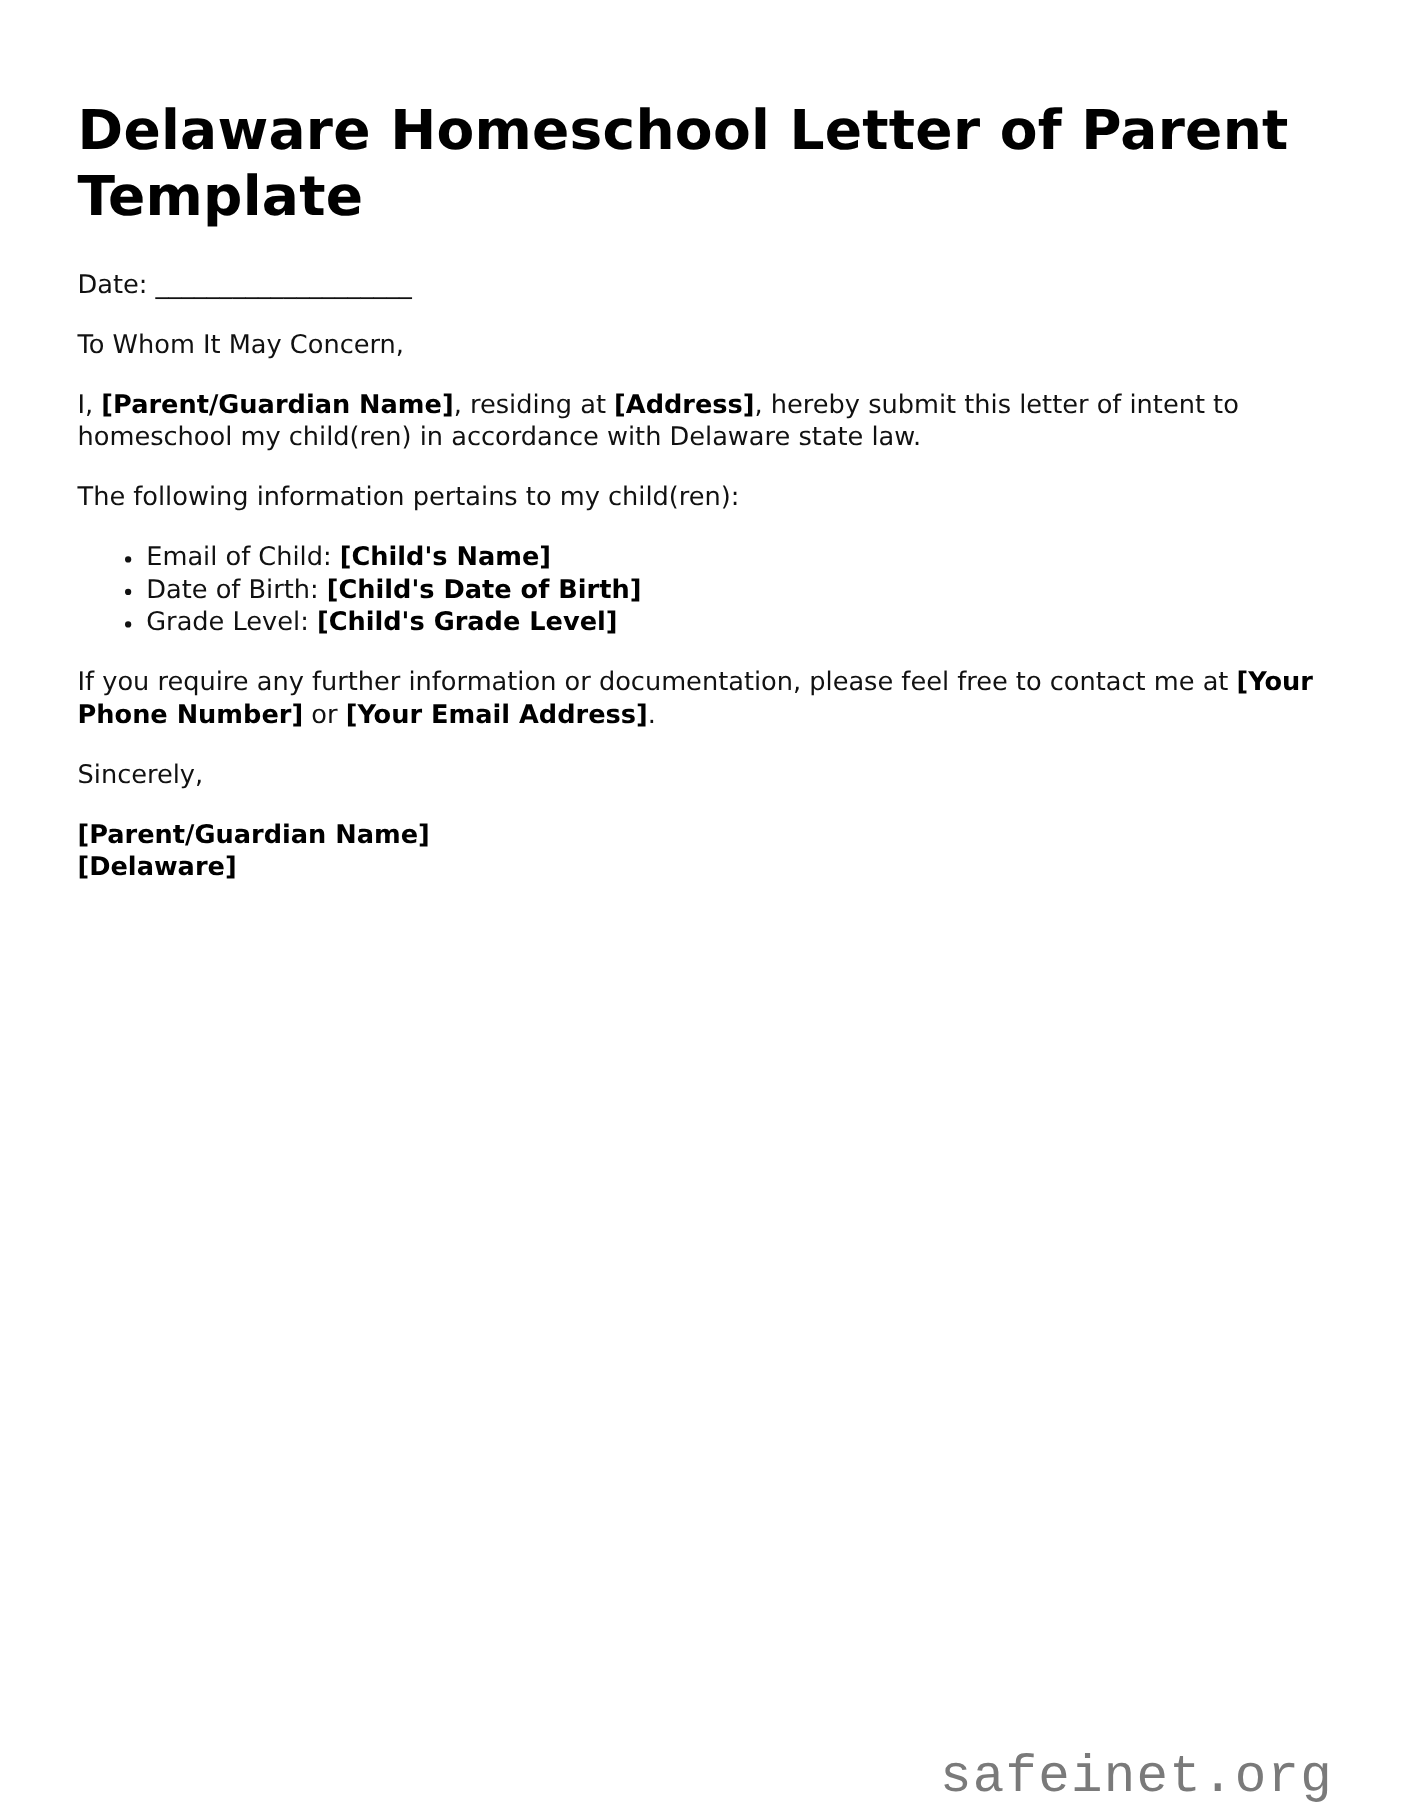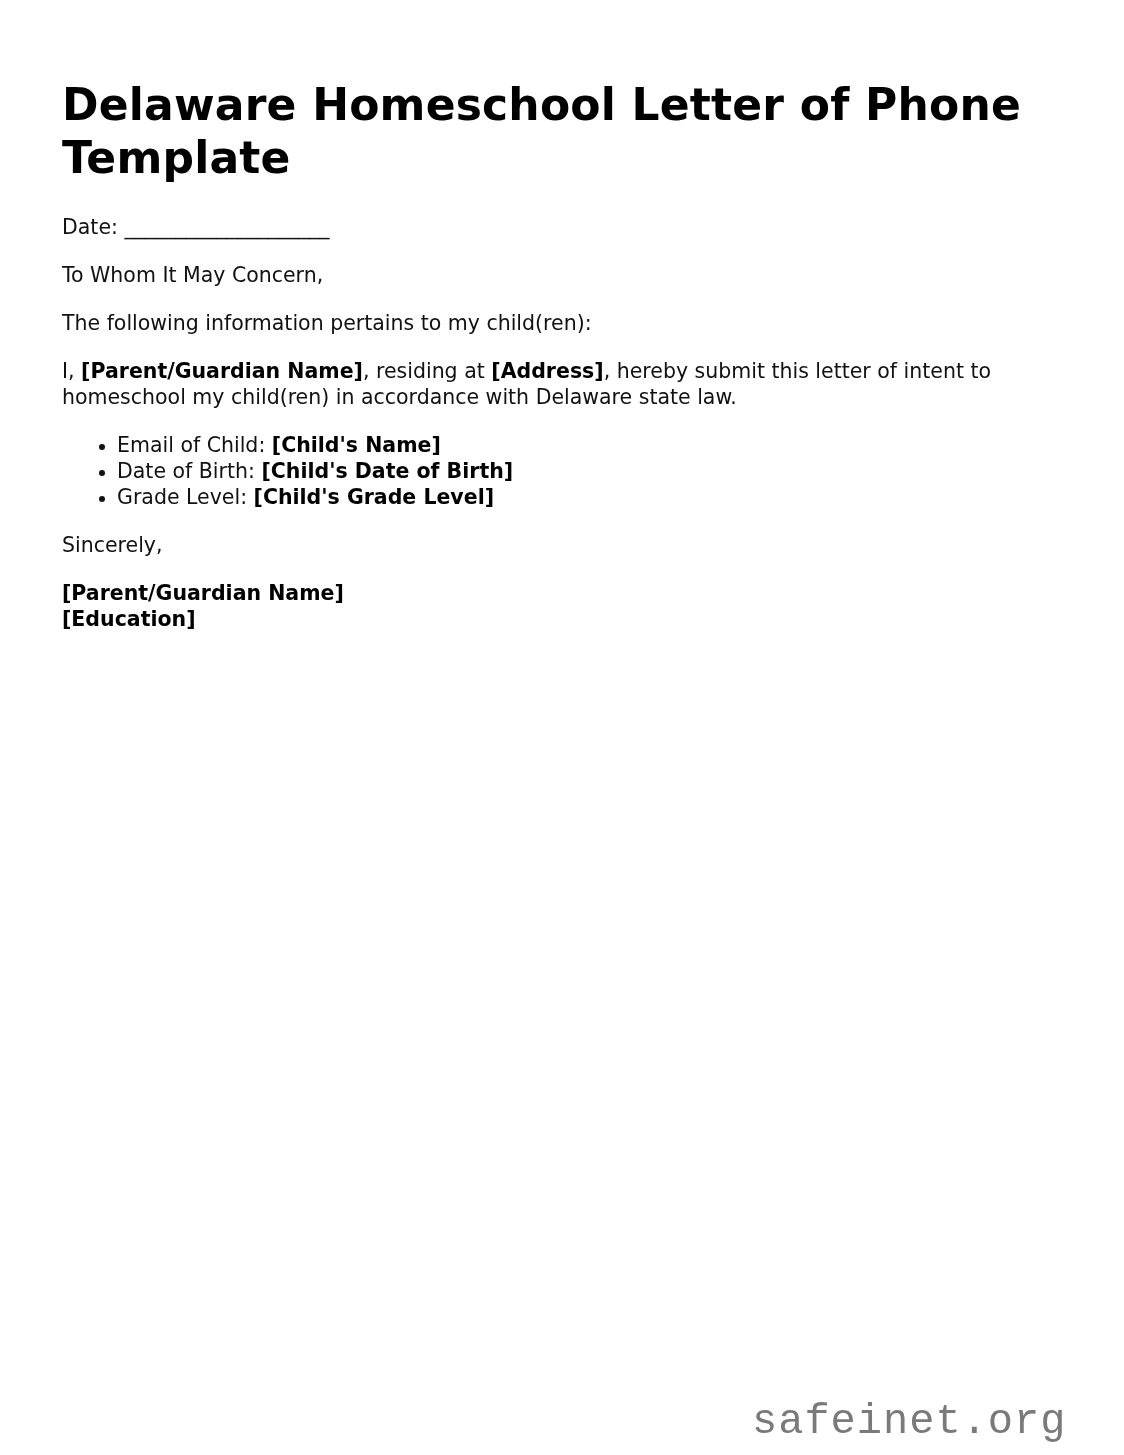--- a/index.html
+++ b/index.html
@@ -58,43 +58,44 @@
       font-size: 42px;
       color: #7a7a7a;
       letter-spacing: 1px;
       margin-top: 20px;
     }
   </style>
 </head>
 <body>
 
 <div class="page">
-  <h1>Delaware Homeschool Letter of Phone Template</h1>
+  <h1>Delaware Homeschool Letter of Parent Template</h1>
 
   <p>
     <span>Date:</span>
     <span>____________________</span>
   </p>
 
   <p>To Whom It May Concern,</p>
 
+  <p><span>I, </span><b>[Parent/Guardian Name]</b><span>, residing at </span><b>[Address]</b><span>, hereby submit this letter of intent to homeschool my child(ren) in accordance with Delaware state law.</span></p>
+
   <p>The following information pertains to my child(ren):</p>
-
-  <p><span>I, </span><b>[Parent/Guardian Name]</b><span>, residing at </span><b>[Address]</b><span>, hereby submit this letter of intent to homeschool my child(ren) in accordance with Delaware state law.</span></p>
 
   <ul>
     <li><span>Email of Child: </span><b>[Child's Name]</b></li>
     <li><span>Date of Birth: </span><b>[Child's Date of Birth]</b></li>
     <li><span>Grade Level: </span><b>[Child's Grade Level]</b></li>
   </ul>
 
 
 
 
+  <p><span>If you require any further information or documentation, please feel free to contact me at </span><b>[Your Phone Number]</b><span> or </span><b>[Your Email Address]</b><span>.</span></p>
 
 
   <p>Sincerely,</p>
 
   <p class="sig"><b>[Parent/Guardian Name]</b></p>
-  <p class="sig"><b>[Education]</b></p>
+  <p class="sig"><b>[Delaware]</b></p>
 </div>
 
 <div class="watermark">safeinet.org</div>
 
 </body></html>

